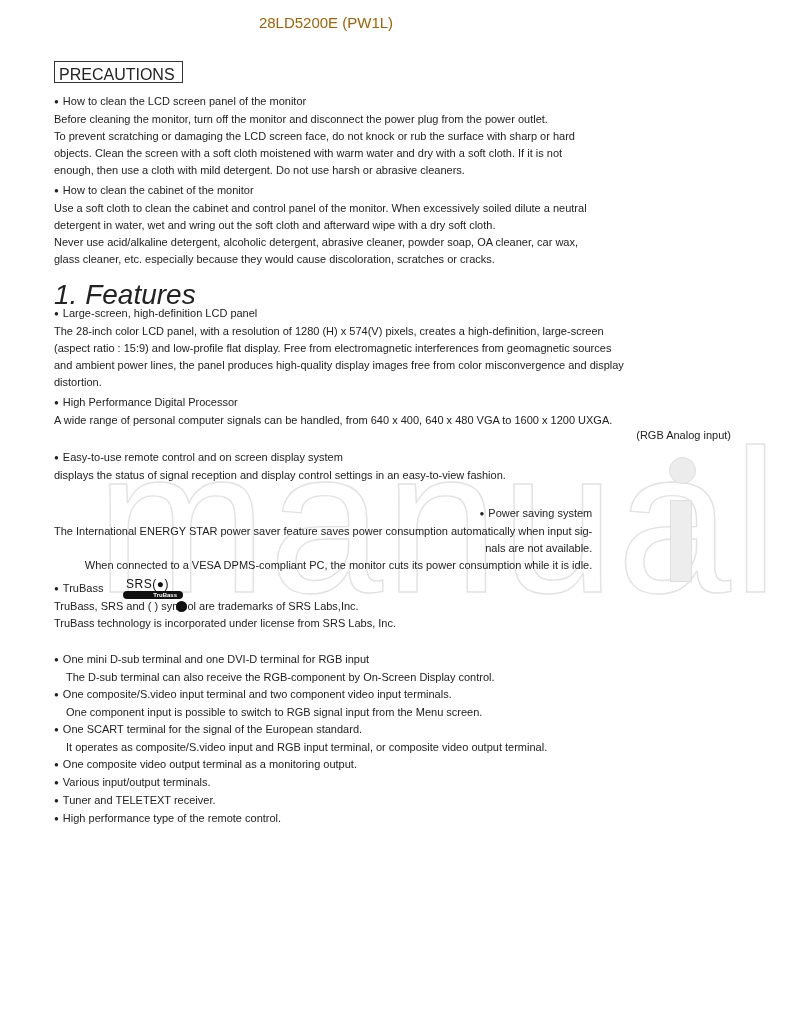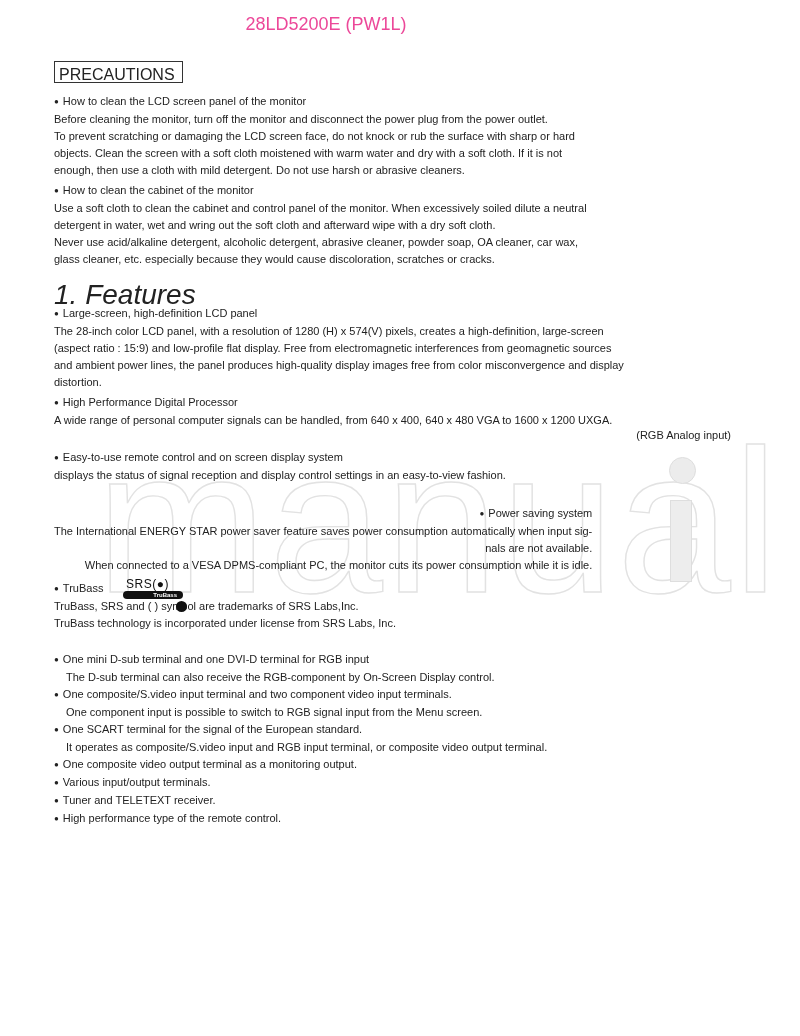--- a/index.html
+++ b/index.html
@@ -17,21 +17,21 @@
   .wm-i-dot {
     position: absolute; left: 669px; top: 457px; width: 25px; height: 25px;
     border-radius: 50%; background: #ececec; border: 1px solid #dedede; z-index: 0;
   }
   .wm-i-stem {
     position: absolute; left: 670px; top: 500px; width: 20px; height: 80px;
     background: #ededed; border: 1px solid #dedede; z-index: 0;
   }
   .page-header {
     position: absolute; top: 14px; left: 0; width: 652px; text-align: center;
-    font-size: 18px; color: #ec4899; z-index: 1;
+    font-size: 15px; color: #a16207; z-index: 1;
   }
   .prec-box {
     position: absolute; left: 54px; top: 61px; width: 129px; height: 22px;
     border: 1.3px solid #333; box-sizing: border-box;
     font-size: 16px; line-height: 25px; padding-left: 4px; color: #222; z-index: 1;
   }
   .block { position: absolute; left: 54px; z-index: 1; font-size: 11px; line-height: 17px; color: #222; }
   .block p { margin: 0; white-space: nowrap; }
   .bullet::before { content: "\25CF"; font-size: 8px; margin-right: 4px; position: relative; top: -1px; }
   .indent { padding-left: 12px; }

